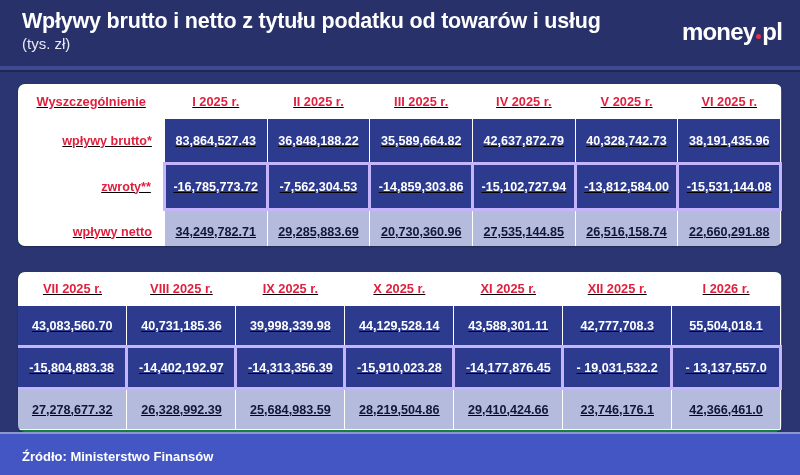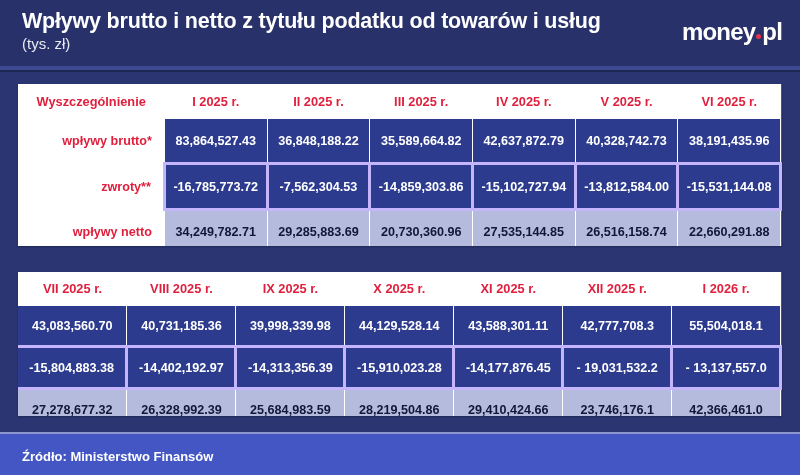--- a/index.html
+++ b/index.html
@@ -38,25 +38,26 @@
     background:#3d4a92;
   }
   .header-rule2{
     position:absolute;left:0;top:70px;width:800px;height:2px;
     background:#1f2757;
   }
 
   
   .card{
     position:absolute;left:18px;width:764px;
-    background:#15803d;border-radius:0;overflow:hidden;
+    background:#15803d;border-radius:7px;overflow:hidden;
     box-shadow:0 1px 2px rgba(0,0,0,.25);
+    text-decoration:underline;
   }
   #table1{top:84px;height:162px;}
-  #table2{top:272px;height:144px;}
+  #table2{top:272px;height:160px;}
 
   table{border-collapse:collapse;width:100%;table-layout:fixed;}
   th,td{
     padding:0;margin:0;text-align:center;vertical-align:middle;
     font-size:12.6px;
   }
 
   .hdr th{
     background:#ffffff;color:#e01f3d;font-weight:bold;
     height:34px;font-size:12.8px;border:none;

